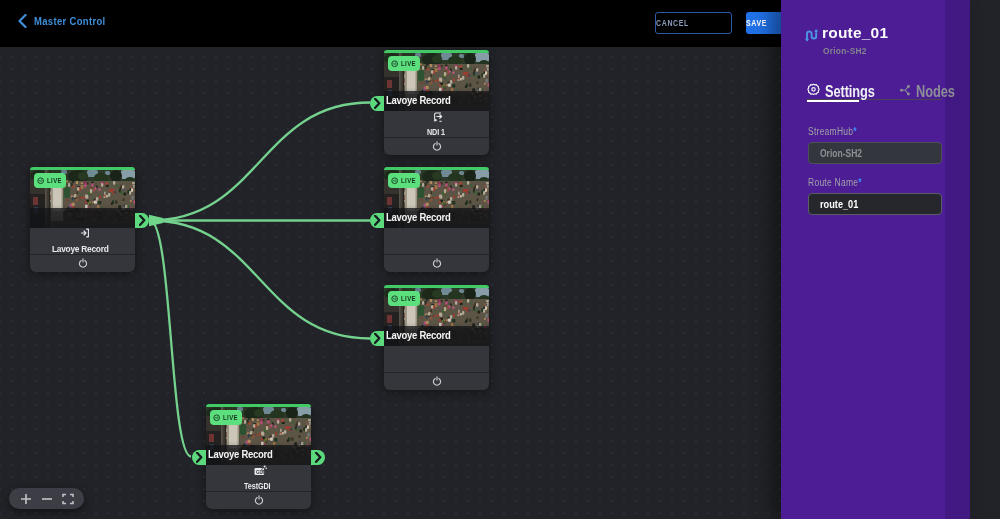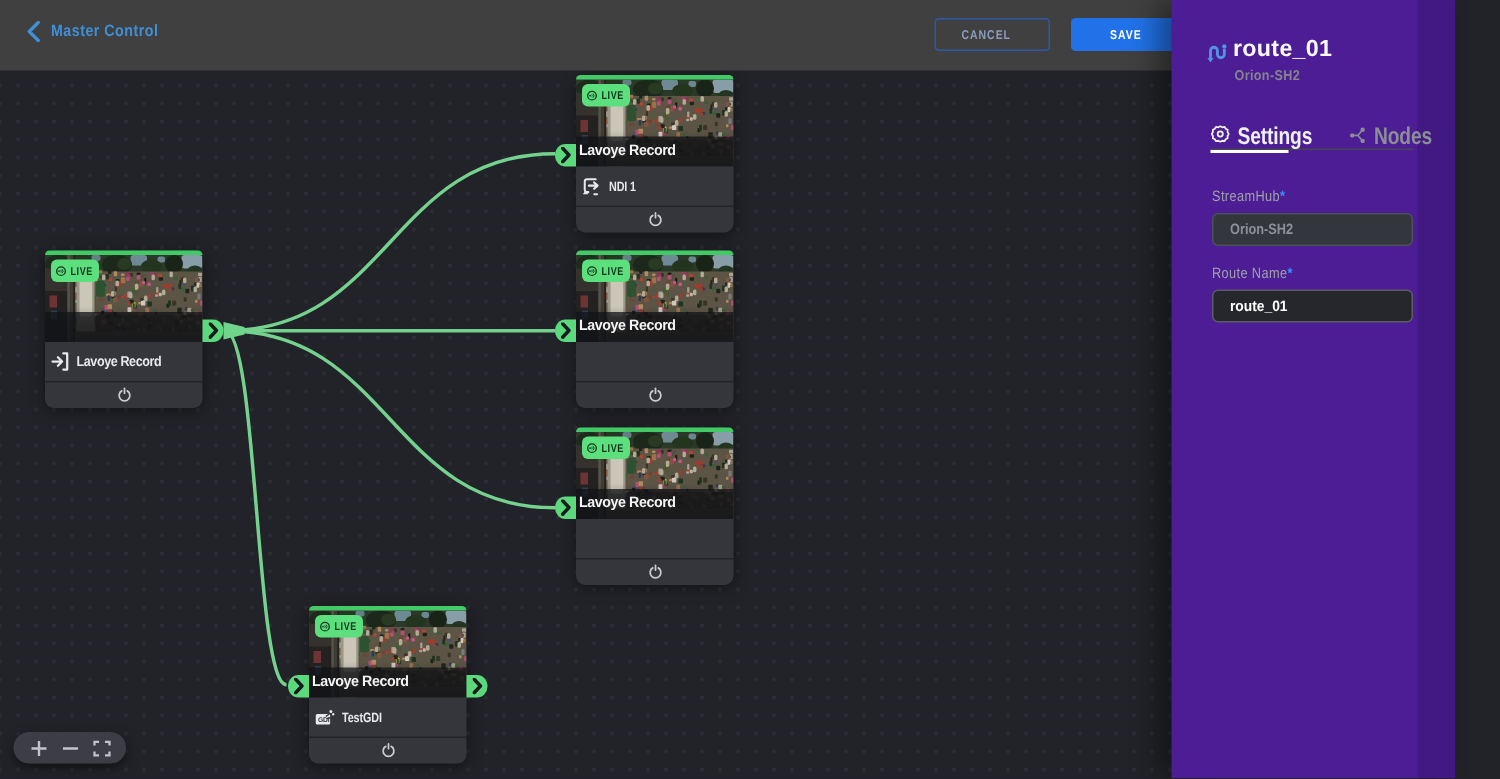--- a/index.html
+++ b/index.html
@@ -1,40 +1,40 @@
 <!DOCTYPE html>
 <html><head><meta charset="utf-8">
 <style>
 html,body{margin:0;padding:0;background:#222328;}
 *{box-sizing:border-box;font-family:"Liberation Sans",sans-serif;}
 .cx{display:inline-block;transform-origin:0 50%;white-space:nowrap;}
 body{-webkit-font-smoothing:antialiased;}
 #stage{position:relative;width:1000px;height:519px;overflow:hidden;background:#222328;}
 
-#hdr{position:absolute;left:0;top:0;width:811px;height:47px;background:#404040;}
+#hdr{position:absolute;left:0;top:0;width:811px;height:47px;background:#000000;}
 #back{position:absolute;left:18px;top:14px;display:flex;align-items:center;gap:7px;color:#3f8fd9;font-size:11px;font-weight:700;letter-spacing:.4px;}
-.hbtn{position:absolute;top:11.5px;height:22px;border-radius:3px;font-size:8.5px;font-weight:700;letter-spacing:.8px;display:flex;align-items:center;justify-content:center;}
+.hbtn{position:absolute;top:11.5px;height:22px;border-radius:3px;font-size:8.5px;font-weight:700;letter-spacing:.8px;display:flex;align-items:center;justify-content:flex-start;margin-left:32px;}
 #cancel{left:623px;width:77px;border:1px solid #2c5aa8;color:#8b9cbd;background:transparent;}
 #save{left:714px;width:78px;background:#2172e8;color:#fff;}
 
 #cv{position:absolute;left:0;top:47px;width:811px;height:472px;background:#222328;
  background-image:radial-gradient(circle,#2c2d34 1.1px,rgba(0,0,0,0) 1.4px);
  background-size:12px 12px;background-position:6px 4px;}
 #edges{position:absolute;left:0;top:0;}
 
 .node{position:absolute;width:105px;height:105px;background:#35363c;border-radius:6px;
  box-shadow:0 2px 10px rgba(0,0,0,.45);}
 .ntop{position:absolute;left:0;top:0;right:0;height:3px;background:#41ca66;border-radius:6px 6px 0 0;}
 .thumb{position:absolute;left:0;top:3px;width:105px;height:58px;overflow:hidden;border-radius:0;}
 .tbar{position:absolute;left:0;top:41px;width:105px;height:20px;background:rgba(17,19,23,.75);
  color:#f4f4f5;font-size:10px;font-weight:700;line-height:20px;padding-left:2px;white-space:nowrap;letter-spacing:-0.3px;}
 .live{position:absolute;left:4px;top:6px;width:32px;height:15px;background:#5cdf7d;border-radius:4px;
  display:flex;align-items:center;padding:0 0 0 3px;gap:3px;color:#14321e;font-size:7.5px;font-weight:800;letter-spacing:.5px;overflow:hidden;}
 .row2{position:absolute;left:0;top:61px;width:105px;height:26px;display:flex;align-items:center;padding-left:4px;gap:5px;
- color:#e8e9eb;font-size:9px;font-weight:700;letter-spacing:-0.1px;}
+ color:#e8e9eb;font-size:9px;font-weight:700;letter-spacing:-0.1px;flex-direction:column;}
 .prow{position:absolute;left:0;top:87px;width:105px;height:18px;border-top:1px solid #232429;
  display:flex;align-items:center;justify-content:center;}
 .port{position:absolute;width:14px;height:15px;background:#5bd97c;display:flex;align-items:center;justify-content:center;}
 .port.out{right:-14px;top:46px;border-radius:0 50% 50% 0;}
 .port.in{left:-14px;top:46px;border-radius:50% 0 0 50%;}
 
 #sb{position:absolute;left:781px;top:0;width:189px;height:519px;background:#4c1d95;box-shadow:-10px 0 18px rgba(0,0,0,.4);}
 #sb .rstrip{position:absolute;right:0;top:0;bottom:0;width:25px;background:rgba(8,9,12,.14);}
 #sbttl{position:absolute;left:41px;top:24px;color:#fbfbfc;font-size:15.5px;font-weight:700;letter-spacing:.2px;}
 #sbsub{position:absolute;left:42px;top:45px;color:#84868c;font-size:9.5px;font-weight:600;letter-spacing:.3px;}

